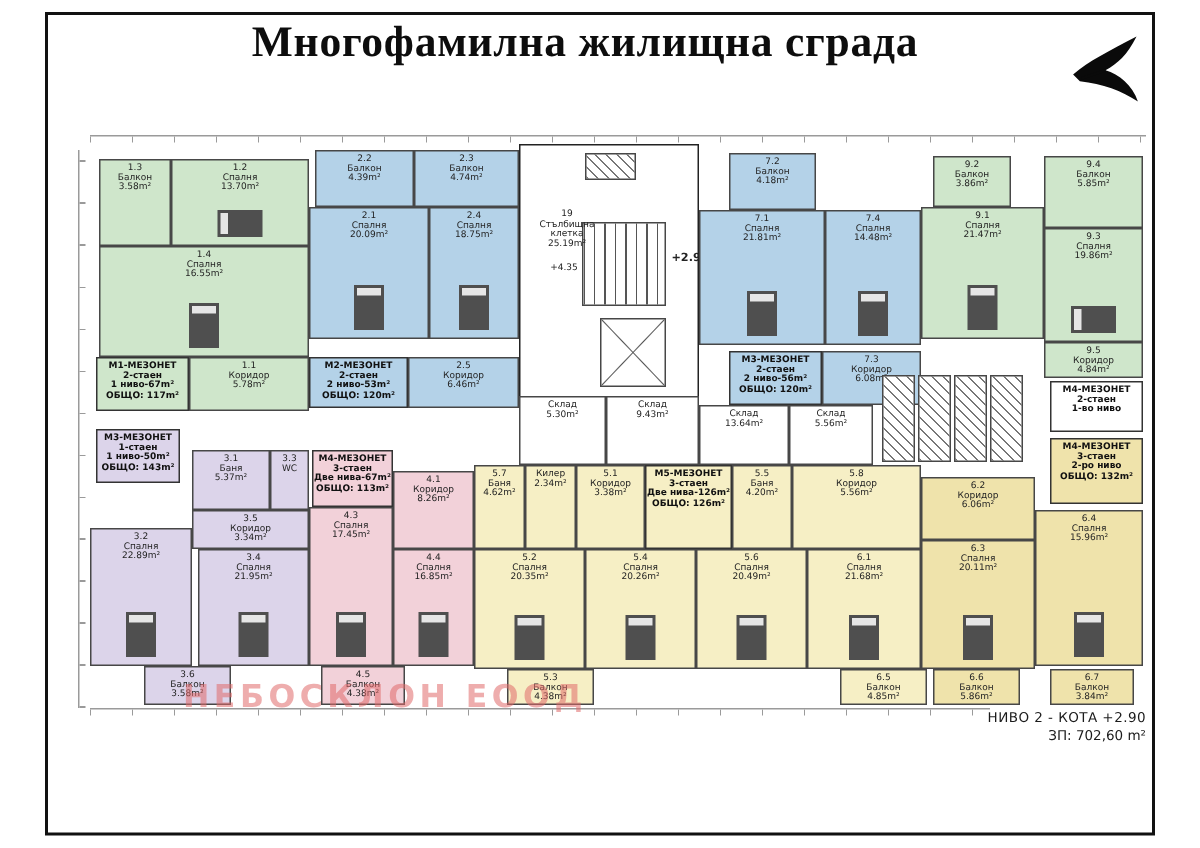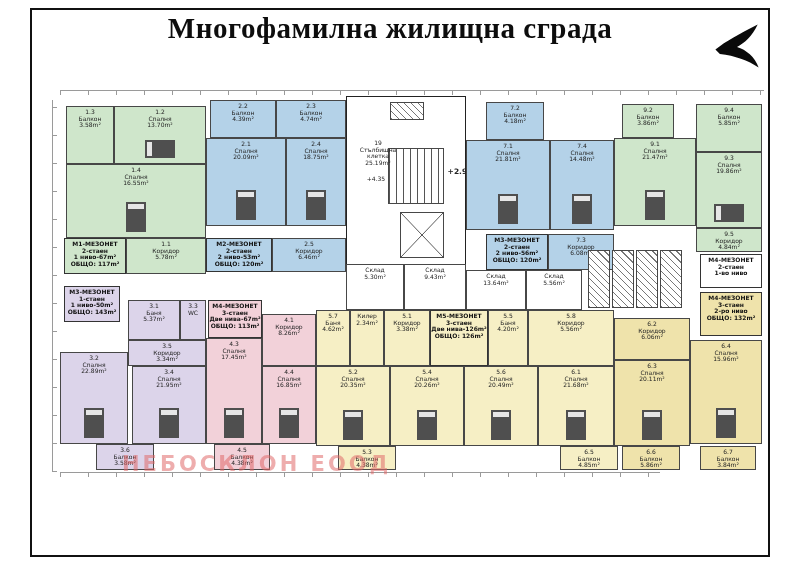--- a/index.html
+++ b/index.html
@@ -371,13 +371,17 @@
       </div>
       <div class="room" style="left: 700px; top: 446px; width: 56px; height: 24px; background: rgb(239, 227, 171);">
         <span class="room-label">6.7
 Балкон
 3.84m²</span>
       </div>
     </div>
 
   <div class="watermark">НЕБОСКЛОН ЕООД</div>
 
+  <div class="annotation">
+    <div class="level">НИВО 2 - КОТА +2.90</div>
+    <div class="area">ЗП: 702,60 m²</div>
+  </div>
 </div>
 
 </body></html>

